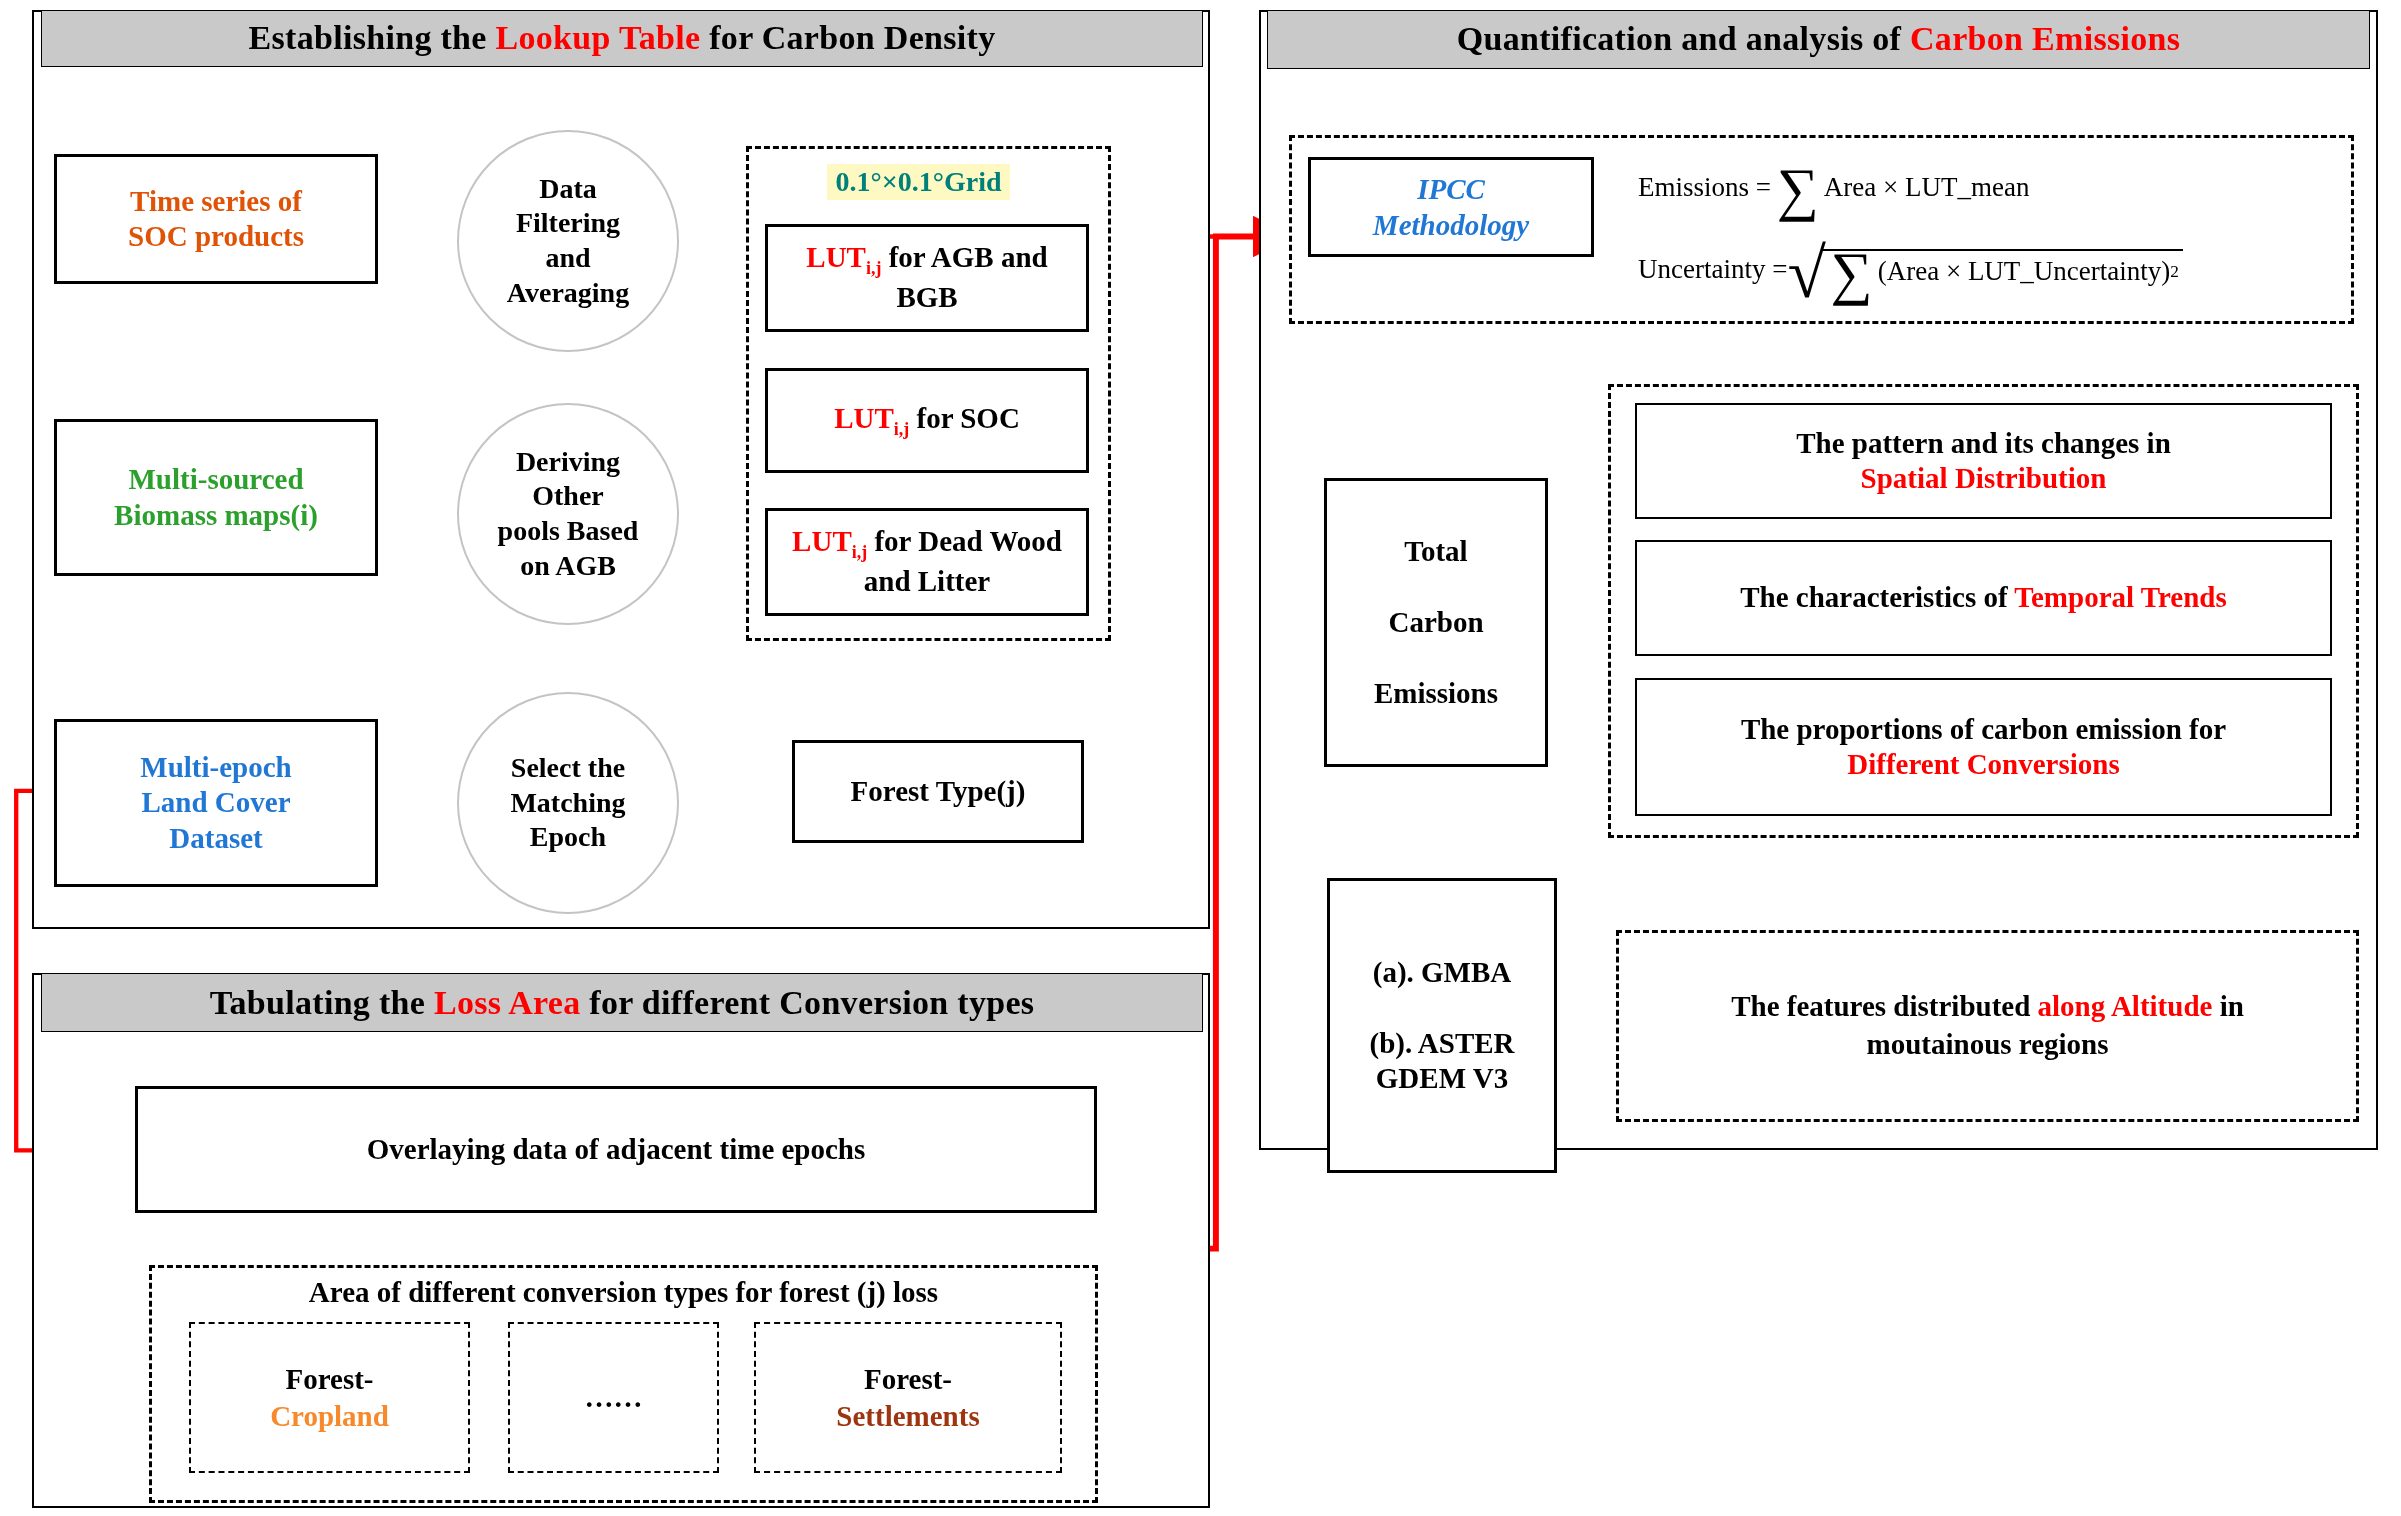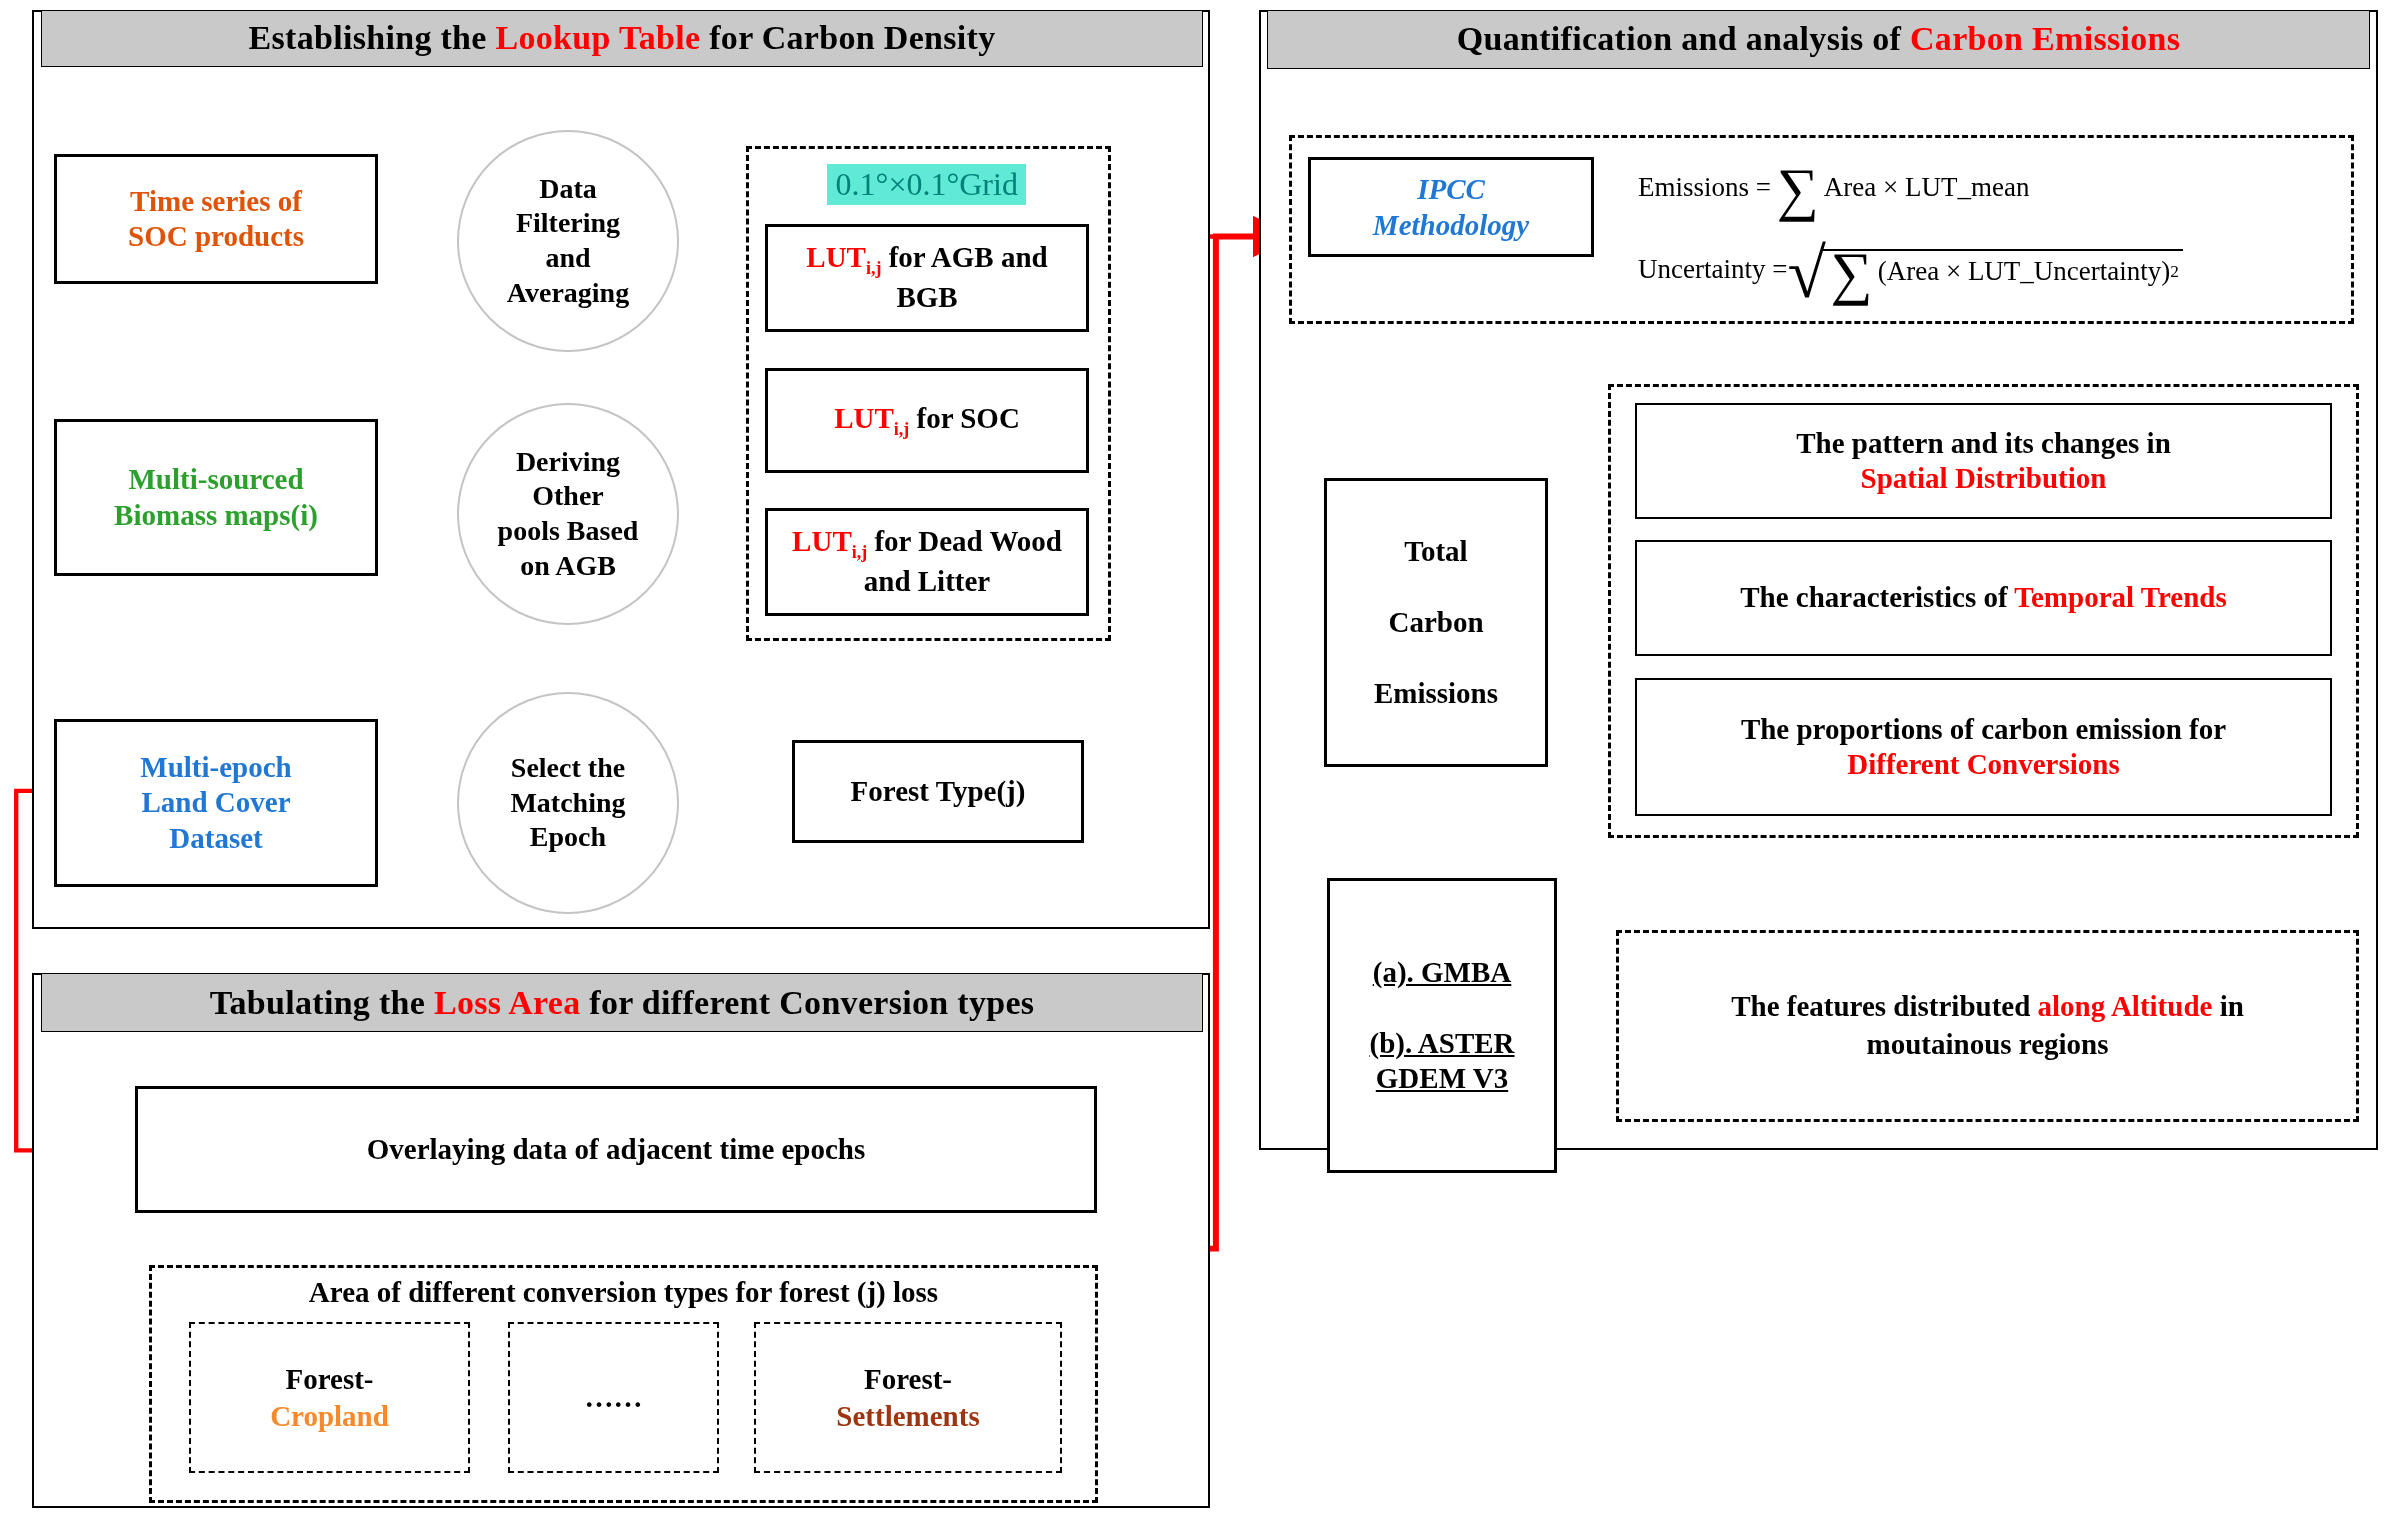--- a/index.html
+++ b/index.html
@@ -28,21 +28,21 @@
   .lbl{position:absolute;text-align:center;font-weight:bold;color:#000;}
 
   
   .c-orange{color:#e05206;}
   .c-orange2{color:#f7892b;}
   .c-green{color:#2ca02c;}
   .c-blue{color:#2077d4;}
   .c-red{color:#ff0000;}
   .c-brown{color:#9e3511;}
 
-  .gridtag{position:absolute;background:#5eead4;color:#00807a;font-weight:normal;font-size:32px;
+  .gridtag{position:absolute;background:#fef9c3;color:#00807a;font-weight:bold;font-size:28px;
       padding:2.2px 8.6px;white-space:nowrap;}
 
   .ipcc{font-style:italic;font-weight:bold;color:#2077d4;font-size:29px;line-height:1.25;}
 
   
   .formula{position:absolute;font-size:27px;color:#000;white-space:nowrap;
       display:flex;align-items:center;font-family:"Liberation Serif",serif;}
   .sumsym{font-size:59px;line-height:0.6;display:inline-block;margin:0 5.4px;position:relative;top:2.2px;}
   .sqrt-wrap{display:inline-flex;align-items:center;}
   .radic{font-size:70px;line-height:0.5;position:relative;top:4.3px;}
@@ -255,21 +255,21 @@
   </div>
 
   <div class="box" style="left:1324px;top:478px;width:224px;height:289px;">
     <div>
       <span>Total</span><br><br>
       <span>Carbon</span><br><br>
       <span>Emissions</span>
     </div>
   </div>
 
-  <div class="box" style="left:1327px;top:878px;width:230px;height:295px;text-decoration:underline;">
+  <div class="box" style="left:1327px;top:878px;width:230px;height:295px;">
     <div>
       <span>(a). GMBA</span><br><br>
       <span>(b). ASTER</span><br>
       <span>GDEM V3</span>
     </div>
   </div>
 
   <div class="dash" style="left:1608px;top:384px;width:751px;height:454px;"></div>
 
   <div class="box thin" style="left:1635px;top:403px;width:697px;height:116px;">

